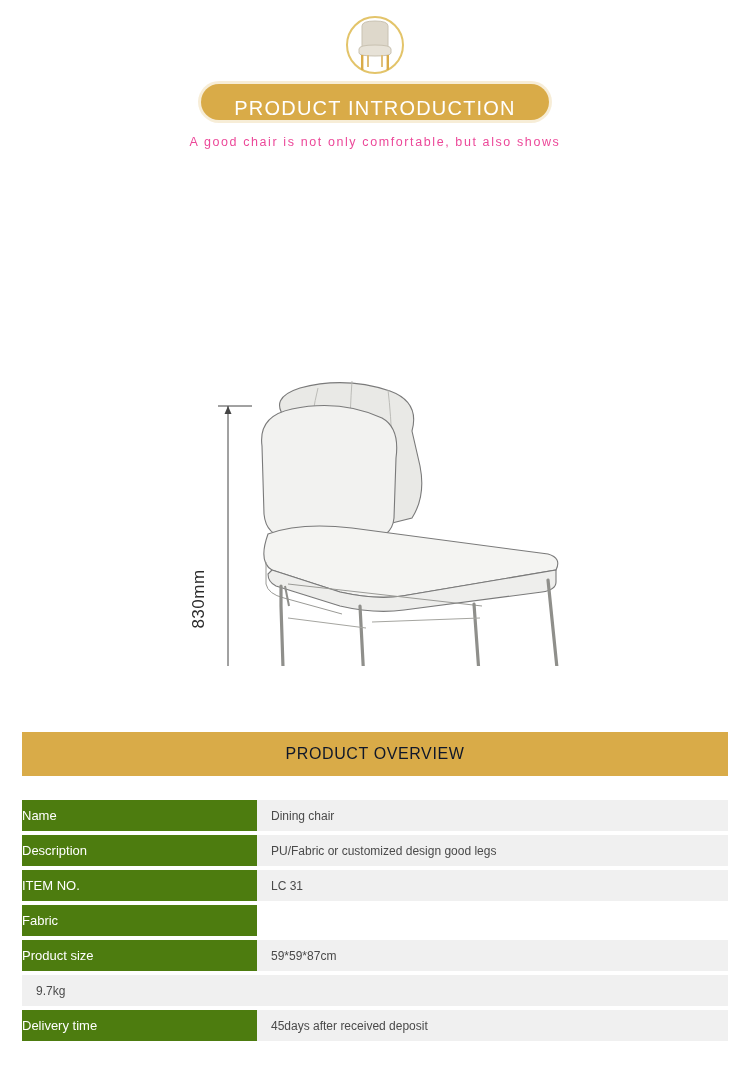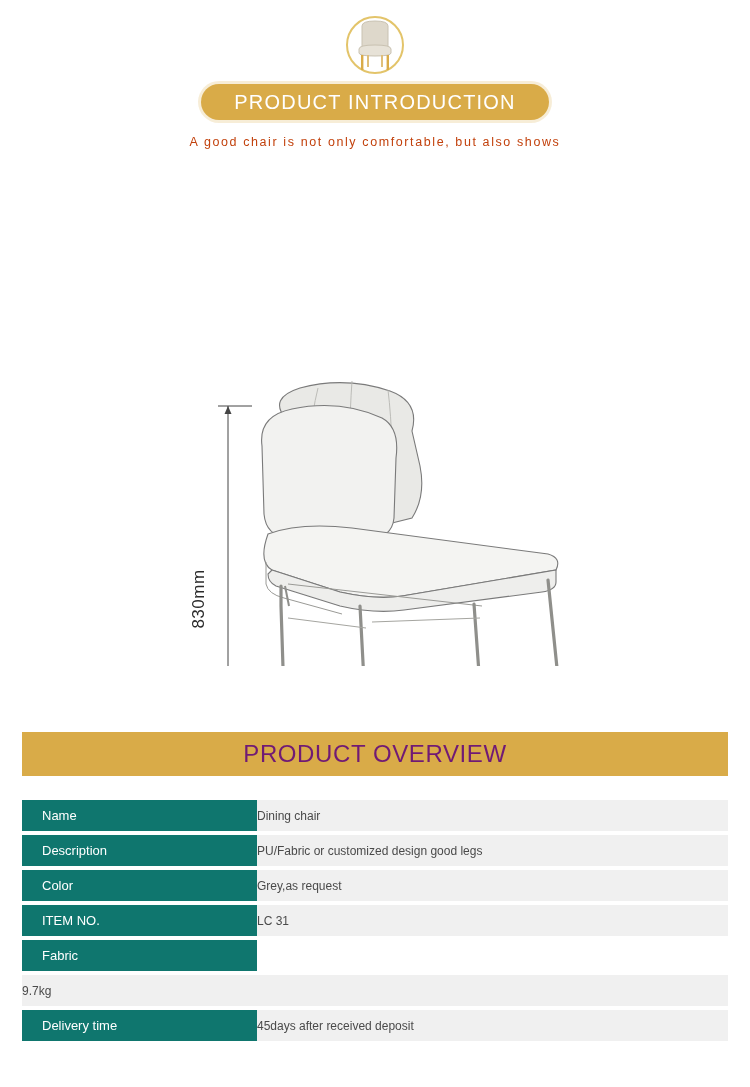--- a/index.html
+++ b/index.html
@@ -48,36 +48,36 @@
     height: 52px;
   }
 
   .title-pill {
     margin: 8px auto 12px;
     width: 348px;
     height: 36px;
     background: #d9ab48;
     border-radius: 18px;
     display: flex;
-    align-items: center;
+    align-items: flex-end;
     justify-content: center;
     box-shadow: 0 0 0 3px rgba(217,171,72,0.22);
   }
   .title-pill span {
     color: #ffffff;
     font-size: 20px;
     letter-spacing: 1.2px;
   }
 
   .subtitle {
     margin: 12px auto 0;
     width: 520px;
     text-align: center;
     font-size: 12.5px;
-    color: #c2410c;
+    color: #ec4899;
     letter-spacing: 1.6px;
     line-height: 20px;
   }
 
   
   .drawing {
     position: relative;
     width: 750px;
     height: 500px;
     margin-top: 14px;
@@ -92,57 +92,57 @@
     left: 22px;
     top: 732px;
     width: 706px;
     height: 44px;
     background: #d9ab48;
     display: flex;
     align-items: center;
     justify-content: center;
   }
   .overview-band span {
-    color: #701a75;
-    font-size: 24px;
+    color: #0f172a;
+    font-size: 16px;
     letter-spacing: 0.6px;
     text-align: center;
   }
 
   
   .spec-table {
     position: absolute;
     left: 22px;
     top: 800px;
     width: 706px;
     border-collapse: separate;
     border-spacing: 0 4px;
   }
   .spec-row {
     display: flex;
     height: 31px;
     margin-bottom: 4px;
   }
   .spec-key {
     width: 235px;
-    background: #0f766e;
+    background: #4d7c0f;
     color: #ffffff;
     font-size: 13px;
     display: flex;
     align-items: center;
-    padding-left: 20px;
     box-sizing: border-box;
   }
   .spec-val {
     flex: 1;
     background: #f0f0f0;
     color: #4a4a4a;
     font-size: 12px;
     display: flex;
     align-items: center;
+    padding-left: 14px;
     box-sizing: border-box;
   }
 
   
   .dim-text {
     font-family: "Liberation Sans", sans-serif;
     font-size: 17px;
     fill: #2b2b2b;
     letter-spacing: 0.5px;
   }
@@ -251,30 +251,30 @@
 
 <div class="spec-row">
       <div class="spec-key">Name</div>
       <div class="spec-val">Dining chair</div>
     </div>
     <div class="spec-row">
       <div class="spec-key">Description</div>
       <div class="spec-val">PU/Fabric or customized design good legs</div>
     </div>
     <div class="spec-row">
-      <div class="spec-key">Color</div>
-      <div class="spec-val">Grey,as request</div>
-    </div>
-    <div class="spec-row">
       <div class="spec-key">ITEM NO.</div>
       <div class="spec-val">LC 31</div>
     </div>
     <div class="spec-row">
       <div class="spec-key">Fabric</div>
     </div>
     <div class="spec-row">
+      <div class="spec-key">Product size</div>
+      <div class="spec-val">59*59*87cm</div>
+    </div>
+    <div class="spec-row">
       <div class="spec-val">9.7kg</div>
     </div>
     <div class="spec-row">
       <div class="spec-key">Delivery time</div>
       <div class="spec-val">45days after received deposit</div>
     </div>
   </div>
 
 </body></html>

